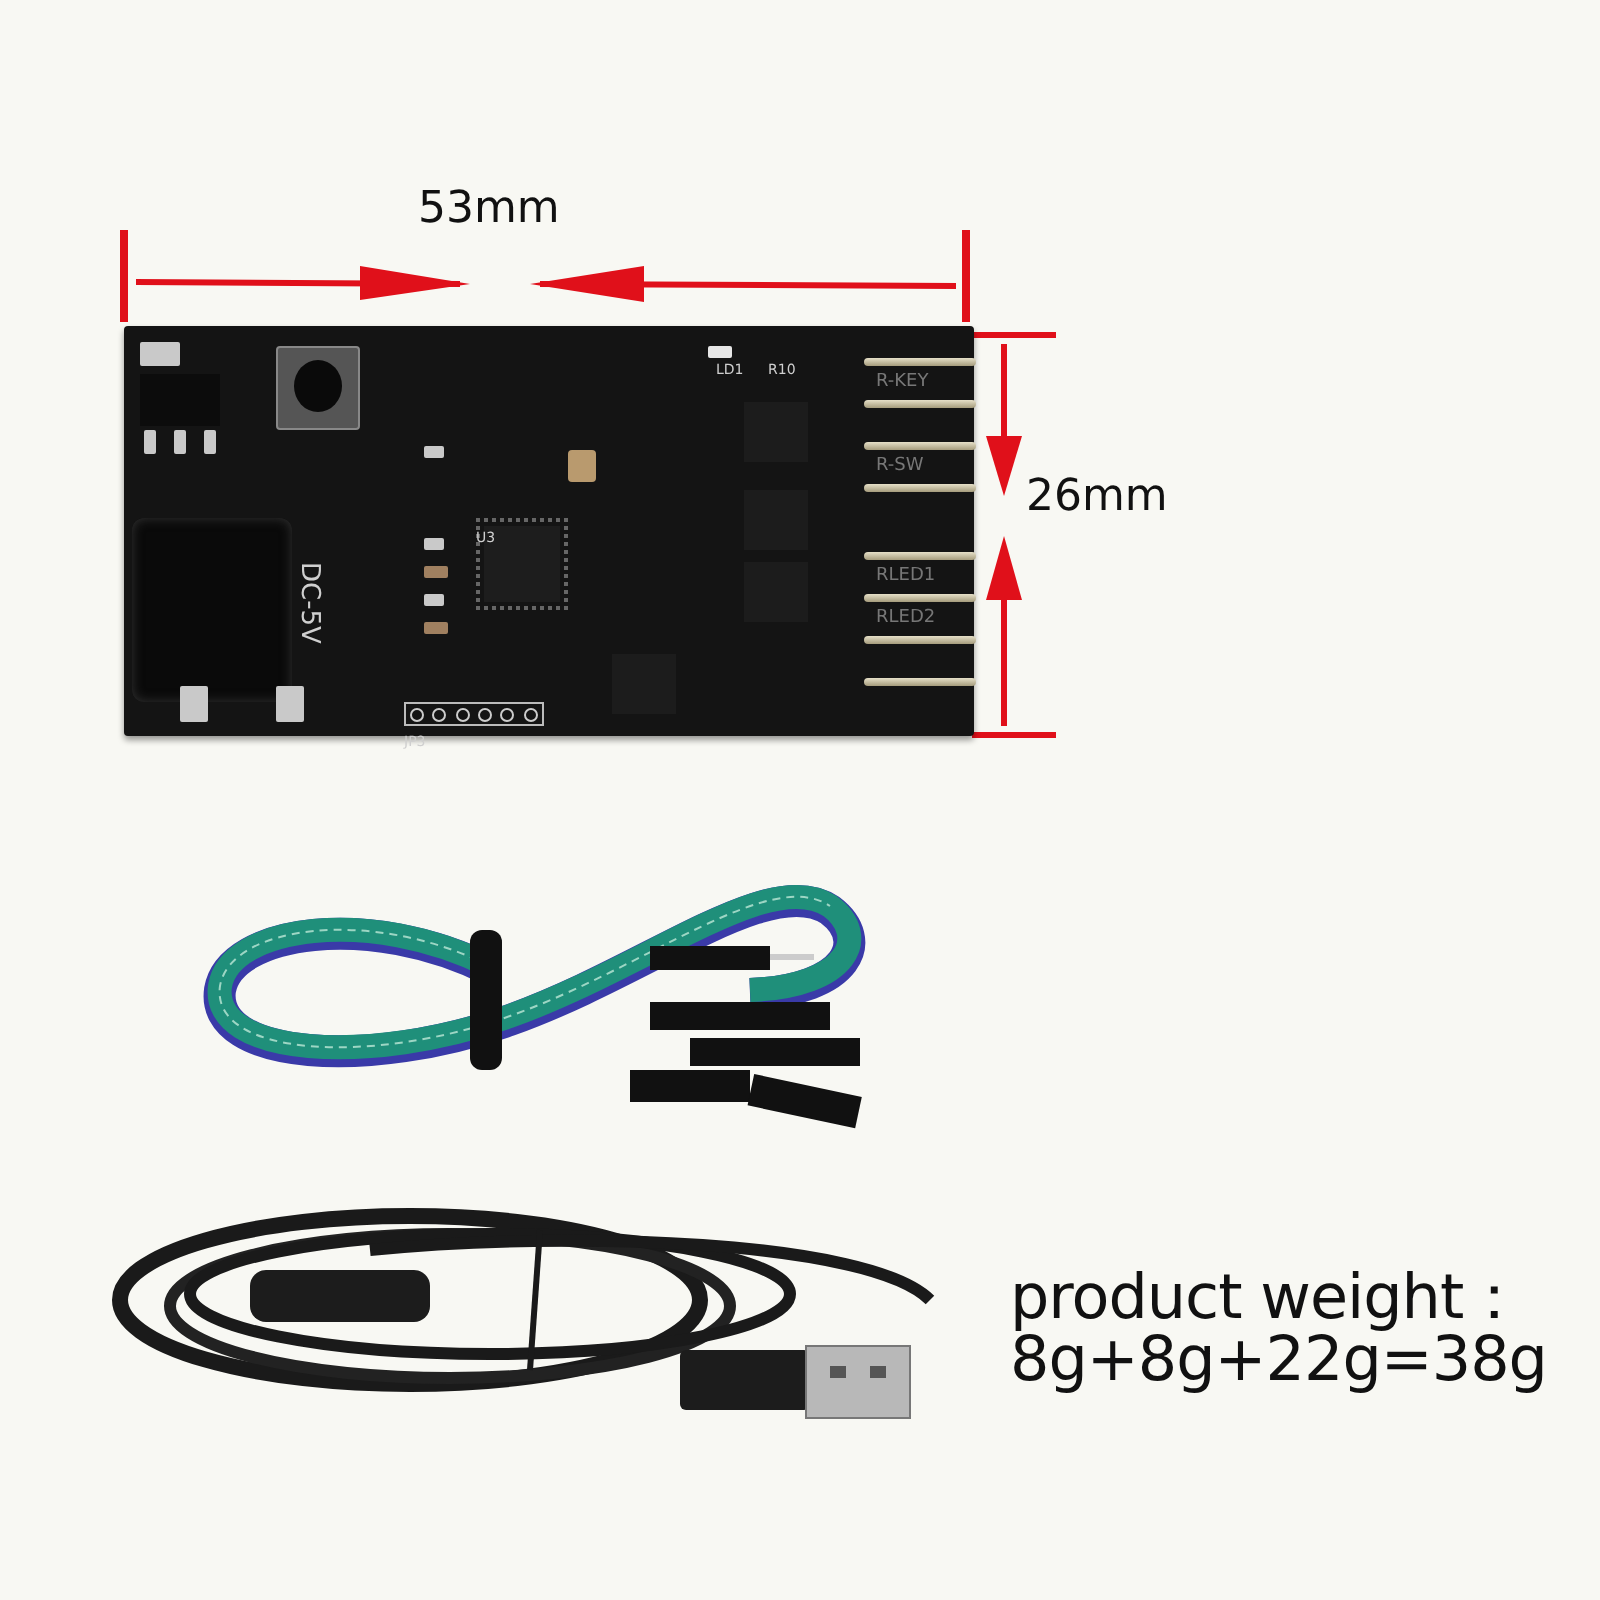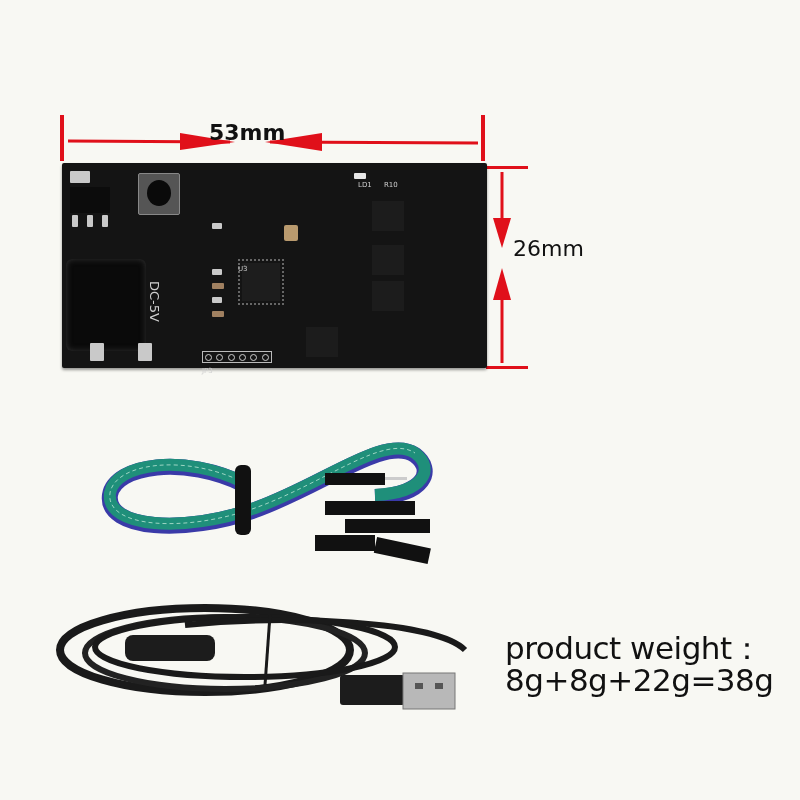--- a/index.html
+++ b/index.html
@@ -18,21 +18,21 @@
 <div class="abs" style="left:60px;top:113px;width:430px;height:50px;">
   <svg width="430" height="50">
     <rect x="0" y="2" width="4" height="46" fill="#e0101a"></rect>
     <rect x="421" y="2" width="4" height="46" fill="#e0101a"></rect>
     <line x1="8" y1="28" x2="170" y2="29" stroke="#e0101a" stroke-width="3"></line>
     <polygon points="120,20 175,29 120,37" fill="#e0101a"></polygon>
     <line x1="210" y1="29" x2="418" y2="30" stroke="#e0101a" stroke-width="3"></line>
     <polygon points="262,20 205,29 262,38" fill="#e0101a"></polygon>
   </svg>
 </div>
-<div class="dim-label" style="left:209px;top:120px;font-weight:bold;">53mm</div>
+<div class="dim-label" style="left:209px;top:92px;">53mm</div>
 
 <div class="abs" style="left:482px;top:160px;width:50px;height:215px;">
   <svg width="50" height="215">
     <rect x="4" y="6" width="42" height="3" fill="#e0101a"></rect>
     <rect x="4" y="206" width="42" height="3" fill="#e0101a"></rect>
     <line x1="20" y1="12" x2="20" y2="80" stroke="#e0101a" stroke-width="3"></line>
     <polygon points="11,58 20,88 29,58" fill="#e0101a"></polygon>
     <line x1="20" y1="118" x2="20" y2="203" stroke="#e0101a" stroke-width="3"></line>
     <polygon points="11,140 20,108 29,140" fill="#e0101a"></polygon>
   </svg>
@@ -81,20 +81,34 @@
   <div class="silk" style="left:140px;top:193px;margin-top:11px;">JP3</div>
   <div class="abs" style="left:140px;top:188px;width:68px;height:10px;border:1px solid #bbb;display:flex;justify-content:space-around;align-items:center;">
     <span style="width:5px;height:5px;border:1px solid #ccc;border-radius:50%;"></span>
     <span style="width:5px;height:5px;border:1px solid #ccc;border-radius:50%;"></span>
     <span style="width:5px;height:5px;border:1px solid #ccc;border-radius:50%;"></span>
     <span style="width:5px;height:5px;border:1px solid #ccc;border-radius:50%;"></span>
     <span style="width:5px;height:5px;border:1px solid #ccc;border-radius:50%;"></span>
     <span style="width:5px;height:5px;border:1px solid #ccc;border-radius:50%;"></span>
   </div>
 
+  <div class="abs" style="left:366px;top:10px;width:60px;height:190px;">
+    <div class="pin" style="left:4px;top:6px;width:56px;"></div>
+    <div class="pin" style="left:4px;top:27px;width:56px;"></div>
+    <div class="pin" style="left:4px;top:48px;width:56px;"></div>
+    <div class="pin" style="left:4px;top:69px;width:56px;"></div>
+    <div class="pin" style="left:4px;top:103px;width:56px;"></div>
+    <div class="pin" style="left:4px;top:124px;width:56px;"></div>
+    <div class="pin" style="left:4px;top:145px;width:56px;"></div>
+    <div class="pin" style="left:4px;top:166px;width:56px;"></div>
+    <div class="silk" style="left:10px;top:13px;color:#777;font-size:9px;">R-KEY</div>
+    <div class="silk" style="left:10px;top:55px;color:#777;font-size:9px;">R-SW</div>
+    <div class="silk" style="left:10px;top:110px;color:#777;font-size:9px;">RLED1</div>
+    <div class="silk" style="left:10px;top:131px;color:#777;font-size:9px;">RLED2</div>
+  </div>
 </div>
 
 <div class="abs" style="left:95px;top:425px;width:360px;height:150px;">
   <svg width="360" height="150">
     <path d="M150,60 C90,30 20,40 15,70 C10,105 90,110 160,85 C230,60 290,10 320,30 C340,45 330,70 280,72" fill="none" stroke="#3a3aa8" stroke-width="16"></path>
     <path d="M150,58 C90,28 20,38 15,68 C10,103 90,108 160,83 C230,58 290,8 320,28 C340,43 330,68 280,70" fill="none" stroke="#1f8f7a" stroke-width="12"></path>
     <path d="M150,58 C90,28 20,38 15,68 C10,103 90,108 160,83 C230,58 290,8 320,28" fill="none" stroke="#9dd6c4" stroke-width="1" stroke-dasharray="4 3"></path>
     <rect x="140" y="40" width="16" height="70" rx="6" fill="#111"></rect>
     <rect x="230" y="48" width="60" height="12" fill="#111"></rect>
     <rect x="290" y="52" width="22" height="3" fill="#ccc"></rect>

